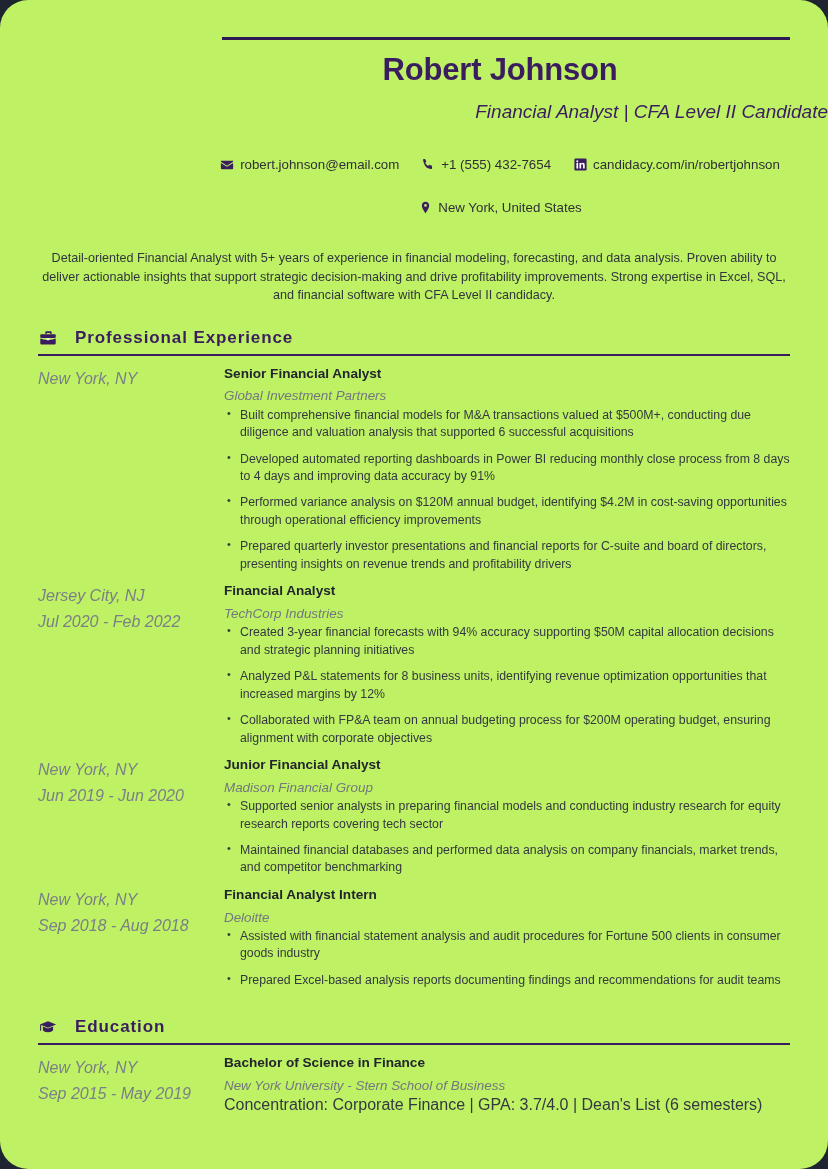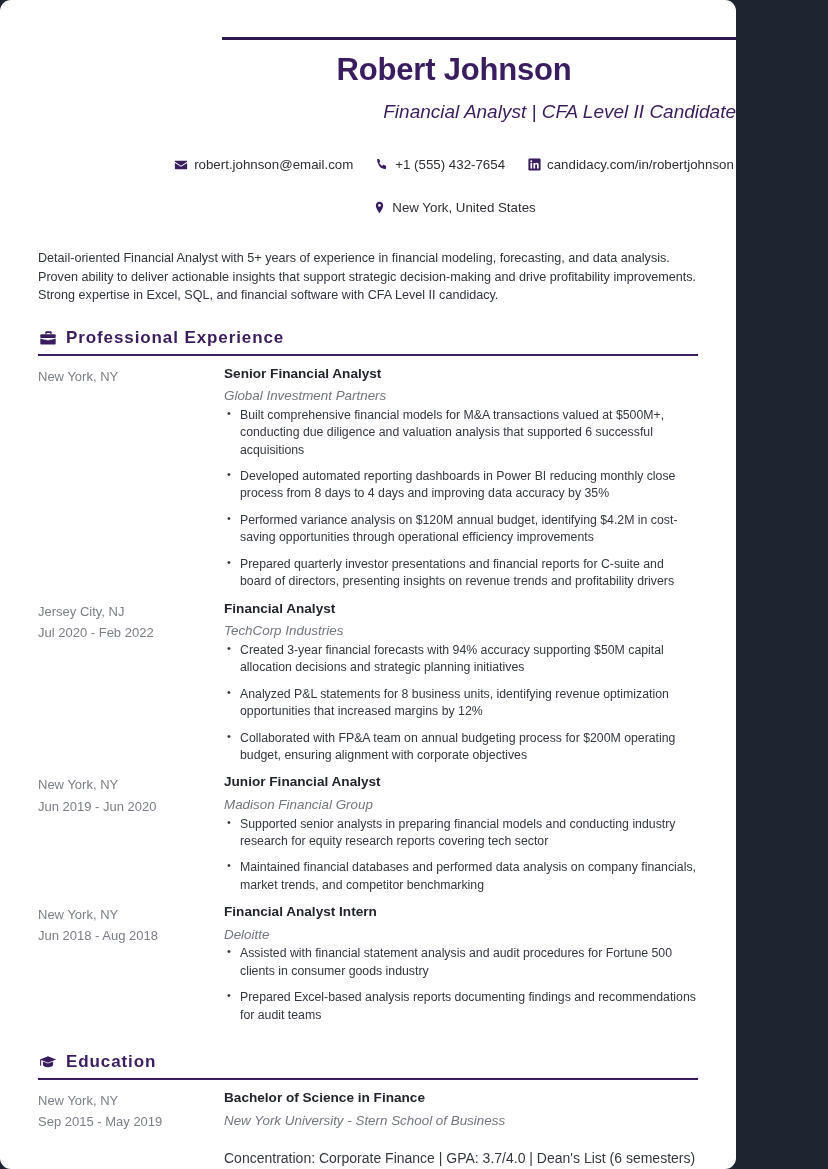--- a/index.html
+++ b/index.html
@@ -6,24 +6,24 @@
 
   html, body {
     width: 828px;
     height: 1169px;
     background: #1e2430;
     font-family: "Liberation Sans", sans-serif;
   }
 
   .page {
     position: relative;
-    width: 736px;
+    width: 828px;
     height: 1169px;
-    background: #ffffff;
-    border-radius: 11px;
+    background: #bef264;
+    border-radius: 28px;
     overflow: hidden;
   }
 
   
   .header { padding: 0; }
 
   .header-rule {
     position: absolute;
     left: 222px;
     top: 37px;
@@ -82,31 +82,31 @@
     flex: 0 0 auto;
   }
   .contact-item .ico svg { display: block; }
 
   
   .summary {
     margin: 34px 38px 0 38px;
     font-size: 12.6px;
     line-height: 1.47;
     color: #31353c;
-    text-align: left;
+    text-align: center;
   }
 
   
   .section { margin: 23px 38px 0 38px; }
   .section.education { margin-top: 28px; }
 
   .section-head {
     display: flex;
     align-items: center;
-    gap: 9px;
+    gap: 18px;
     padding-bottom: 6px;
   }
 
   .section-head .sec-ico {
     width: 19px;
     height: 19px;
     color: #3a1d5e;
     display: inline-flex;
     align-items: center;
     justify-content: center;
@@ -135,21 +135,22 @@
   }
   .entry:first-of-type { margin-top: 7px; }
 
   .entry-left {
     width: 186px;
     flex: 0 0 186px;
     padding-top: 1px;
   }
 
   .entry-loc, .entry-date {
-    font-size: 13px;
+    font-size: 16px;
+    font-style: italic;
     color: #7b7f86;
     line-height: 1.62;
     white-space: nowrap;
   }
 
   .entry-right { flex: 1 1 auto; min-width: 0; }
 
   .entry-role {
     font-size: 13.6px;
     font-weight: bold;
@@ -184,23 +185,23 @@
   .bullets li::before {
     content: "\2022";
     position: absolute;
     left: 3px;
     top: -1px;
     font-size: 11px;
     color: #34383f;
   }
 
   .entry-note {
-    font-size: 14px;
+    font-size: 16px;
     color: #34383f;
-    margin-top: 20px;
+    margin-top: 0;
     line-height: 1.4;
   }
 </style>
 </head>
 <body>
 
 <div class="page">
 
   <div class="header-rule"></div>
 
@@ -270,21 +271,21 @@
 
     <div class="entry">
       <div class="entry-left">
         <div class="entry-loc">New York, NY</div>
       </div>
       <div class="entry-right">
         <div class="entry-role">Senior Financial Analyst</div>
         <div class="entry-org">Global Investment Partners</div>
         <ul class="bullets">
           <li>Built comprehensive financial models for M&amp;A transactions valued at $500M+, conducting due diligence and valuation analysis that supported 6 successful acquisitions</li>
-          <li>Developed automated reporting dashboards in Power BI reducing monthly close process from 8 days to 4 days and improving data accuracy by 35%</li>
+          <li>Developed automated reporting dashboards in Power BI reducing monthly close process from 8 days to 4 days and improving data accuracy by 91%</li>
           <li>Performed variance analysis on $120M annual budget, identifying $4.2M in cost-saving opportunities through operational efficiency improvements</li>
           <li>Prepared quarterly investor presentations and financial reports for C-suite and board of directors, presenting insights on revenue trends and profitability drivers</li>
         </ul>
       </div>
     </div>
 
     <div class="entry">
       <div class="entry-left">
         <div class="entry-loc">Jersey City, NJ</div>
         <div class="entry-date">Jul 2020 - Feb 2022</div>
@@ -311,21 +312,21 @@
         <ul class="bullets">
           <li>Supported senior analysts in preparing financial models and conducting industry research for equity research reports covering tech sector</li>
           <li>Maintained financial databases and performed data analysis on company financials, market trends, and competitor benchmarking</li>
         </ul>
       </div>
     </div>
 
     <div class="entry">
       <div class="entry-left">
         <div class="entry-loc">New York, NY</div>
-        <div class="entry-date">Jun 2018 - Aug 2018</div>
+        <div class="entry-date">Sep 2018 - Aug 2018</div>
       </div>
       <div class="entry-right">
         <div class="entry-role">Financial Analyst Intern</div>
         <div class="entry-org">Deloitte</div>
         <ul class="bullets">
           <li>Assisted with financial statement analysis and audit procedures for Fortune 500 clients in consumer goods industry</li>
           <li>Prepared Excel-based analysis reports documenting findings and recommendations for audit teams</li>
         </ul>
       </div>
     </div>

